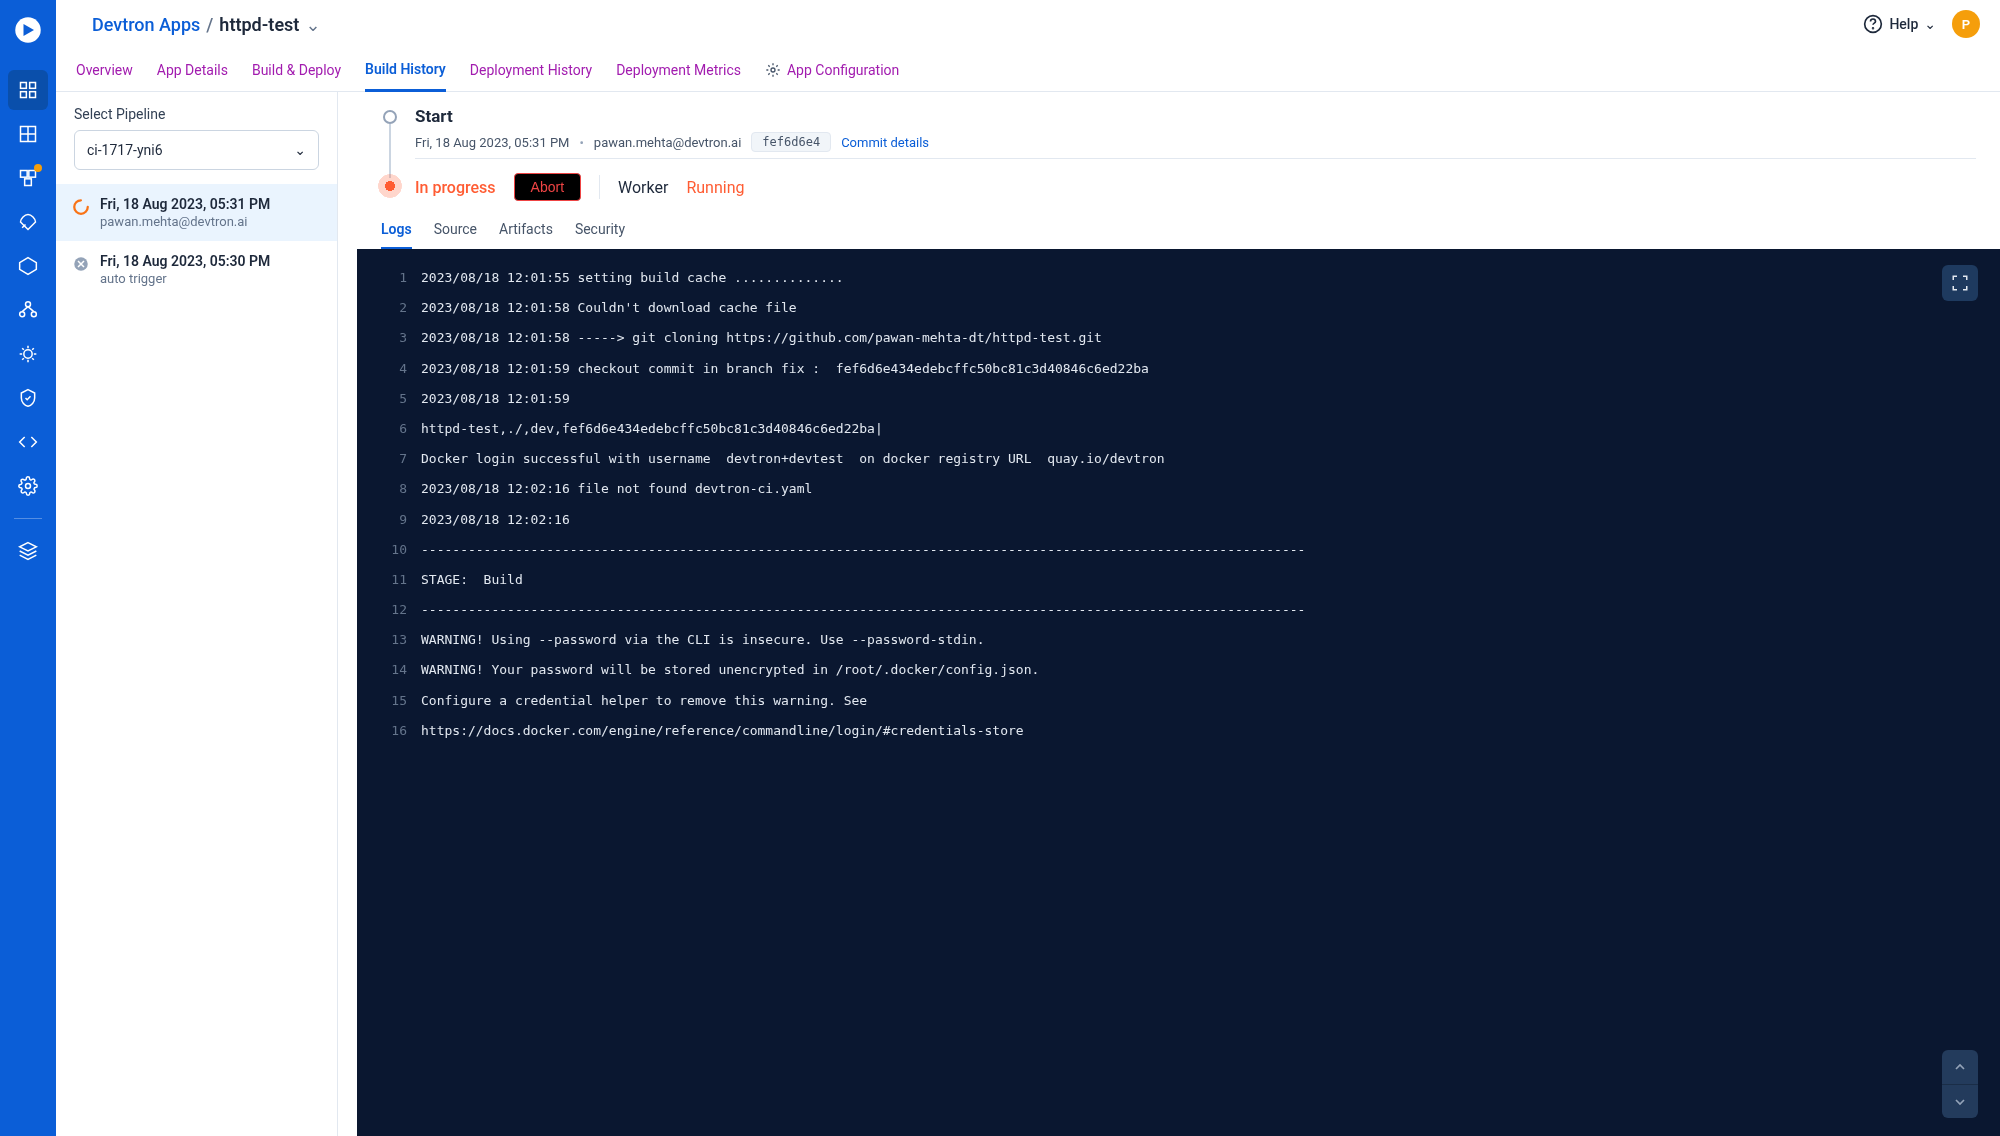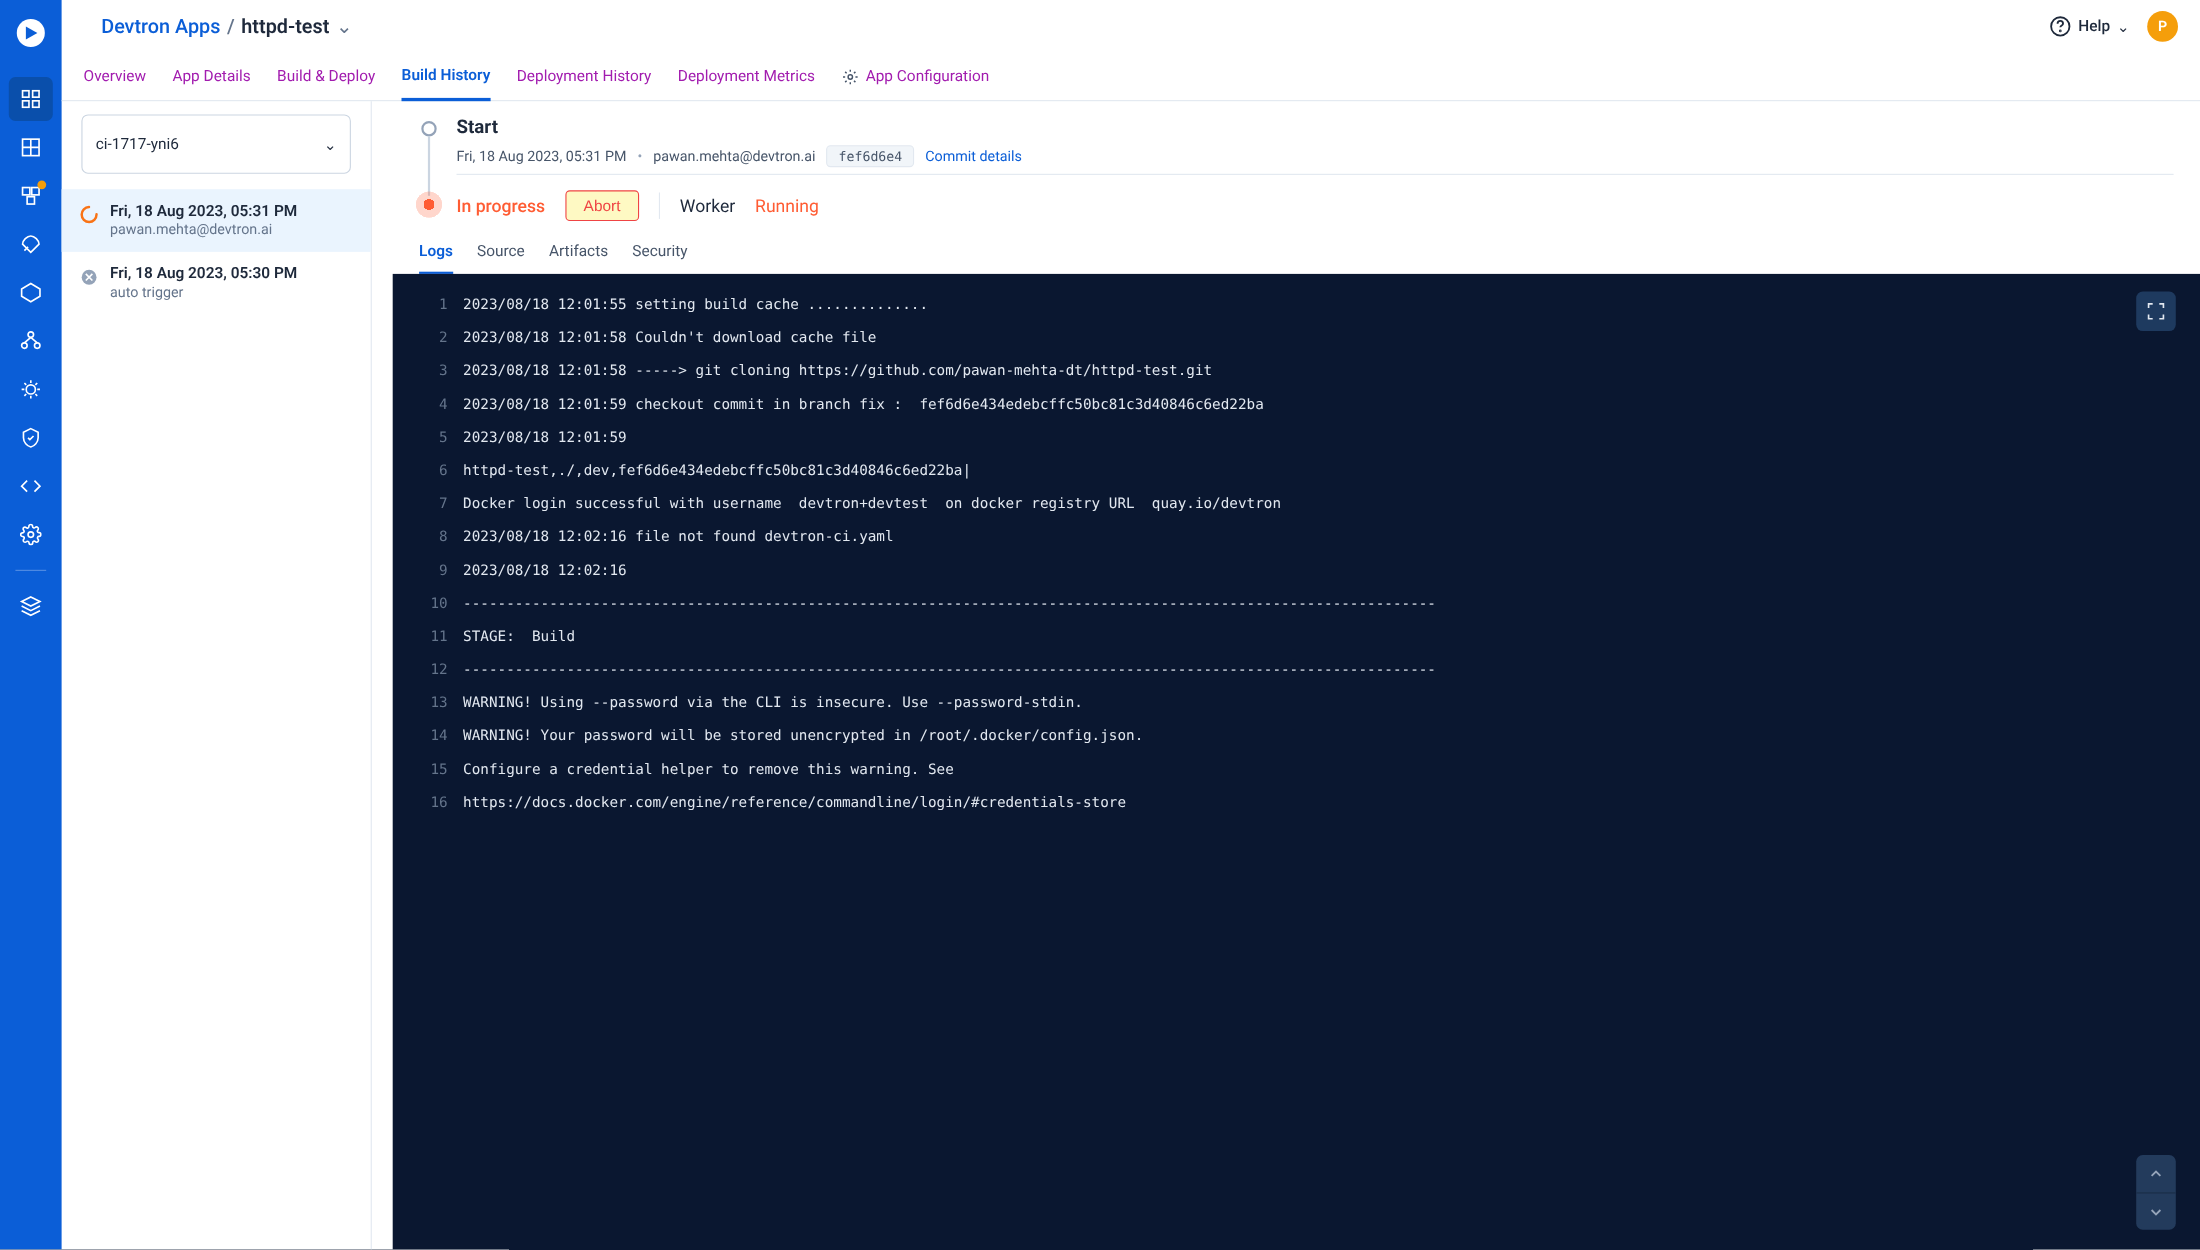--- a/index.html
+++ b/index.html
@@ -35,42 +35,42 @@
 .tabs { display: flex; align-items: center; padding: 0 20px; border-bottom: 1px solid #e2e8f0; height: 44px; gap: 24px; }
 .tabs .tab { cursor: pointer; color: #a21caf; font-size: 14px; height: 44px; display: flex; align-items: center; }
 .tabs .tab.active { color: #0b5ed7; font-weight: 600; border-bottom: 3px solid #0b5ed7; margin-bottom: -1px; }
 .tabs .tab.gear { display: flex; gap: 6px; align-items: center; }
 .tabs .tab.gear svg { width: 16px; height: 16px; }
 
 
 .body { flex: 1; display: flex; min-height: 0; }
 .left-panel { width: 282px; border-right: 1px solid #e2e8f0; display: flex; flex-direction: column; }
 .left-panel .pipeline-label { padding: 14px 18px 8px; font-size: 14px; color: #334155; }
-.left-panel .pipeline-select { margin: 12px 18px 14px; border: 1px solid #cbd5e1; border-radius: 6px; height: 54px; display: flex; align-items: center; padding: 0 12px; justify-content: space-between; cursor: pointer; font-size: 14px; text-align: right; }
+.left-panel .pipeline-select { margin: 0 18px 14px; border: 1px solid #cbd5e1; border-radius: 6px; height: 40px; display: flex; align-items: center; padding: 0 12px; justify-content: space-between; cursor: pointer; font-size: 14px; text-align: right; }
 .left-panel .build-item { padding: 12px 18px 12px 16px; display: flex; gap: 10px; border-bottom: none; cursor: pointer; }
 .left-panel .build-item.active { background: #eaf4fe; }
 .left-panel .build-item .icon { width: 18px; height: 18px; flex-shrink: 0; margin-top: 2px; }
 .left-panel .build-item .txt .title { font-size: 14px; font-weight: 600; color: #1e293b; }
 .left-panel .build-item .txt .sub { font-size: 13px; color: #64748b; margin-top: 2px; }
 
 .right-panel { flex: 1; display: flex; flex-direction: column; min-width: 0; padding-left: 19px; }
 .detail-header { padding: 14px 24px 0 24px; }
 .timeline-row { display: flex; gap: 16px; align-items: flex-start; }
 .timeline-dots { display: flex; flex-direction: column; align-items: center; width: 18px; padding-top: 4px; }
 .timeline-dots .d1 { width: 14px; height: 14px; border: 2px solid #94a3b8; border-radius: 50%; background: #fff; }
 .timeline-dots .line { width: 2px; height: 54px; background: #cbd5e1; }
 .timeline-dots .d2 { width: 24px; height: 24px; background: radial-gradient(circle, #ff5c33 0 5px, rgba(255,92,51,0.25) 5px 12px, transparent 12px); border-radius: 50%; margin-top: -4px; }
 .hdr-right .ttl { font-size: 17px; font-weight: 700; }
 .hdr-right .meta { display: flex; align-items: center; gap: 10px; margin-top: 6px; font-size: 13px; color: #475569; flex-wrap: wrap; }
 .hdr-right .meta .bullet { color: #94a3b8; }
 .commit-pill { background: #f1f5f9; border: 1px solid #e2e8f0; padding: 2px 10px; border-radius: 4px; font-family: ui-monospace, Menlo, monospace; font-size: 12px; }
 .commit-link { color: #0b5ed7; cursor: pointer; }
 .status-row { display: flex; align-items: center; gap: 18px; margin-top: 6px; padding-bottom: 12px; border-top: 1px solid #e2e8f0; padding-top: 14px; }
 .status-row .inprog { color: #ff5c33; font-size: 16px; font-weight: 500; }
-.status-row .abort-btn { border: 1px solid #ef4444; color: #ef4444; background: #fef9c3; padding: 5px 16px; border-radius: 4px; font-size: 14px; cursor: pointer; }
+.status-row .abort-btn { border: 1px solid #ef4444; color: #ef4444; background: #000000; padding: 5px 16px; border-radius: 4px; font-size: 14px; cursor: pointer; }
 .status-row .vdiv { width: 1px; height: 24px; background: #e2e8f0; }
 .status-row .worker-lbl { font-size: 16px; color: #1e293b; }
 .status-row .running { color: #ff5c33; font-size: 16px; }
 
 .subtabs { display: flex; gap: 22px; padding: 8px 24px 0; border-bottom: none; }
 .subtabs .st { cursor: pointer; padding-bottom: 10px; font-size: 14px; color: #475569; }
 .subtabs .st.active { color: #0b5ed7; font-weight: 600; border-bottom: 2px solid #0b5ed7; }
 
 
 .logs-wrap { flex: 1; background: #0a1730; color: #e2e8f0; font-family: ui-monospace, Menlo, Consolas, monospace; font-size: 13px; overflow: auto; position: relative; padding: 14px 0 60px; }
@@ -203,20 +203,21 @@
           <svg viewBox="0 0 24 24" fill="none" stroke="#475569" stroke-width="2">
             <circle cx="12" cy="12" r="3"></circle>
             <path d="M12 2v3M12 19v3M2 12h3M19 12h3M5 5l2 2M17 17l2 2M5 19l2-2M17 7l2-2"></path>
           </svg>
           <span>App Configuration</span>
         </div>
       </div>
 
     <div class="body">
       <div class="left-panel">
+        <div class="pipeline-label">Select Pipeline</div>
         <div class="pipeline-select">
           <span>ci-1717-yni6</span>
           <span>⌄</span>
         </div>
         <div id="builds">
             <div class="build-item active">
               <div class="icon"><svg viewBox="0 0 24 24">
                   <circle cx="12" cy="12" r="9" fill="none" stroke="#f97316" stroke-width="3" stroke-dasharray="42 14" stroke-linecap="round"></circle>
                 </svg></div>
               <div class="txt">

